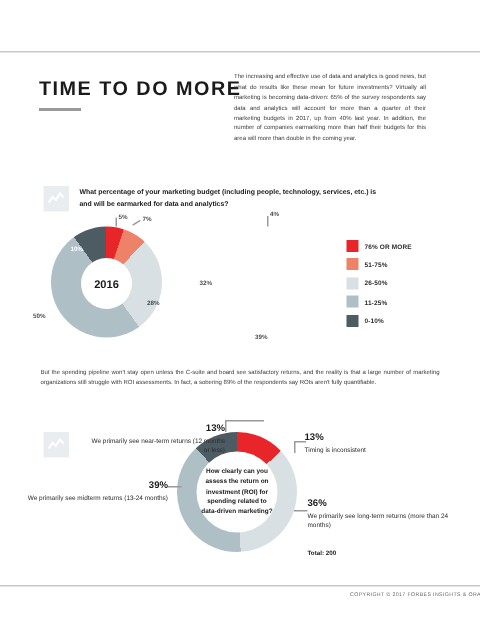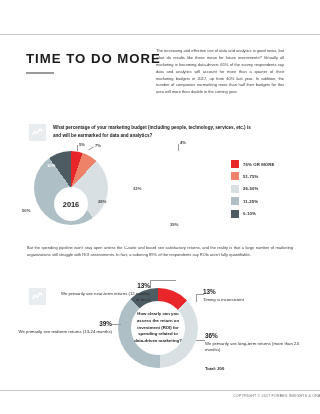--- a/index.html
+++ b/index.html
@@ -47,21 +47,21 @@
   .donut .hole{
     position:absolute;border-radius:50%;background:#fff;
     display:flex;align-items:center;justify-content:center;
     text-align:center;
   }
   .donut-label{
     font-weight:700;color:#1a1a1a;
   }
 
   #donut2016{left:34px;top:151px;width:74px;height:74px;}
-  #donut2016 .hole{left:20px;top:36px;width:34px;height:34px;font-size:7.4px;}
+  #donut2016 .hole{left:20px;top:21px;width:34px;height:34px;font-size:7.4px;}
   #donut2017{left:143px;top:151px;width:74px;height:74px;}
   #donut2017 .hole{left:20px;top:20px;width:34px;height:34px;font-size:7.4px;}
 
   .slice-lab{
     position:absolute;font-size:4.2px;font-weight:700;color:#4a4a4a;white-space:nowrap;
   }
   .slice-lab.on-dark{color:#ffffff;}
   .leader{position:absolute;background:#9a9a9a;}
 
   

